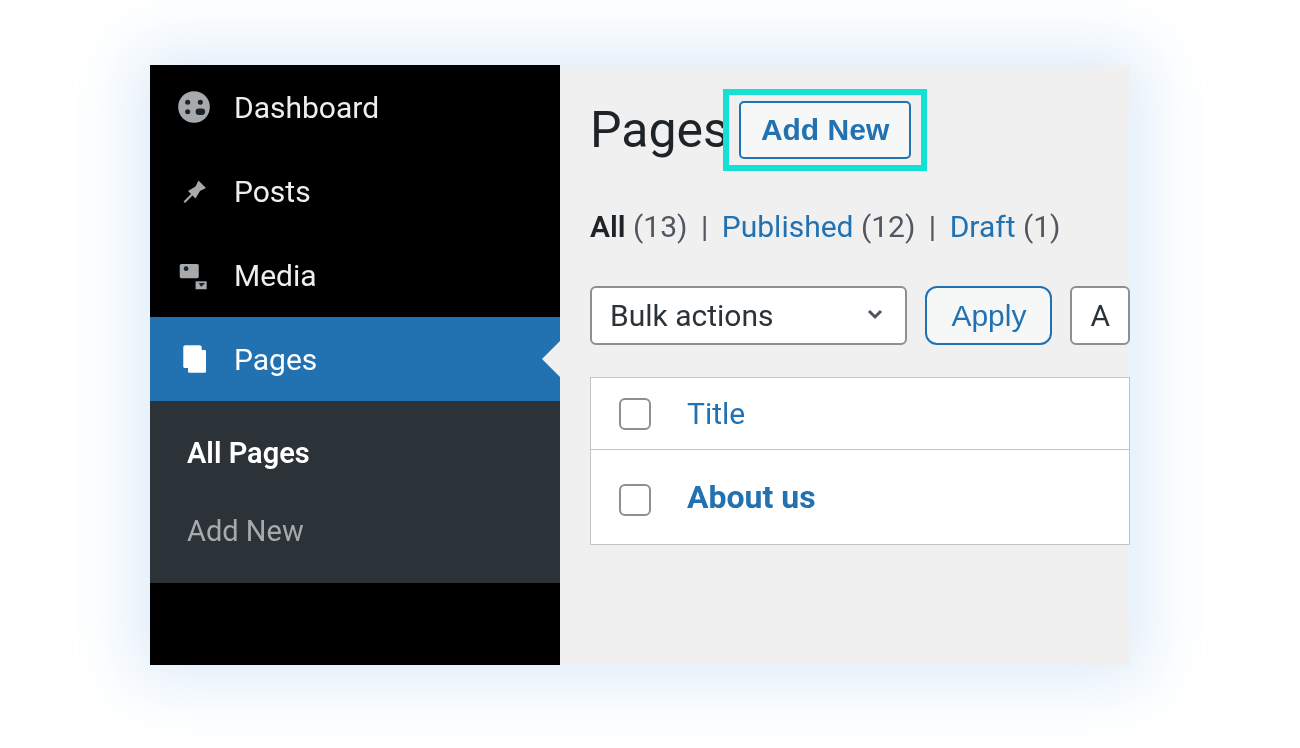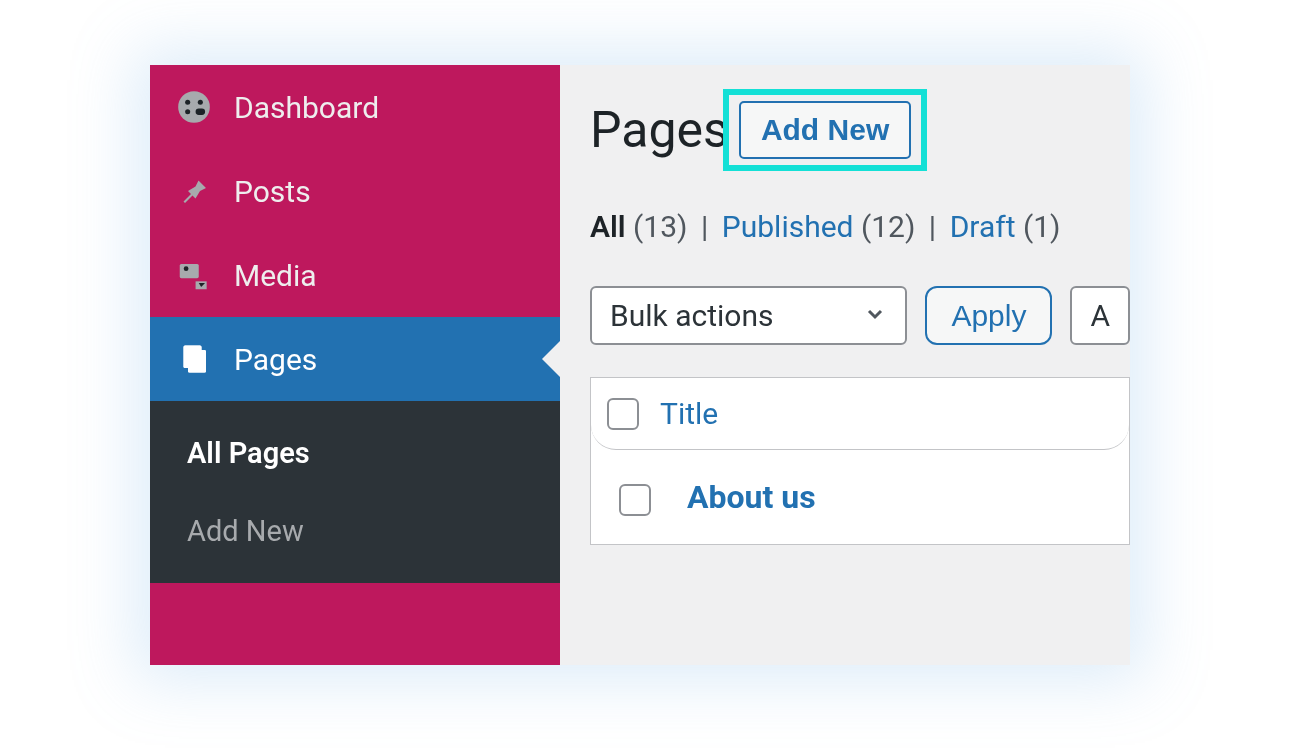--- a/index.html
+++ b/index.html
@@ -17,21 +17,21 @@
     width: 980px;
     height: 600px;
     background: #f0f0f1;
     box-shadow: 0 0 60px 15px rgba(120,180,230,0.25);
     overflow: hidden;
     display: flex;
   }
   
   .sidebar {
     width: 410px;
-    background: #be185d;
+    background: #000000;
     color: #f0f0f1;
     font-size: 30px;
     display: flex;
     flex-direction: column;
   }
   .menu-item {
     display: flex;
     align-items: center;
     gap: 20px;
     padding: 22px 24px;
@@ -158,24 +158,23 @@
     color: #2c3338;
     cursor: pointer;
   }
   .wp-list-table {
     background: #fff;
     border: 1px solid #c3c4c7;
   }
   .table-header {
     display: flex;
     align-items: center;
-    gap: 21px;
-    padding: 18px 16px;
+    gap: 36px;
+    padding: 18px 28px;
     border-bottom: 1px solid #c3c4c7;
-    border-radius: 25px;
   }
   .table-row {
     display: flex;
     align-items: flex-end;
     gap: 36px;
     padding: 28px 28px;
   }
   .cb {
     width: 32px;
     height: 32px;

